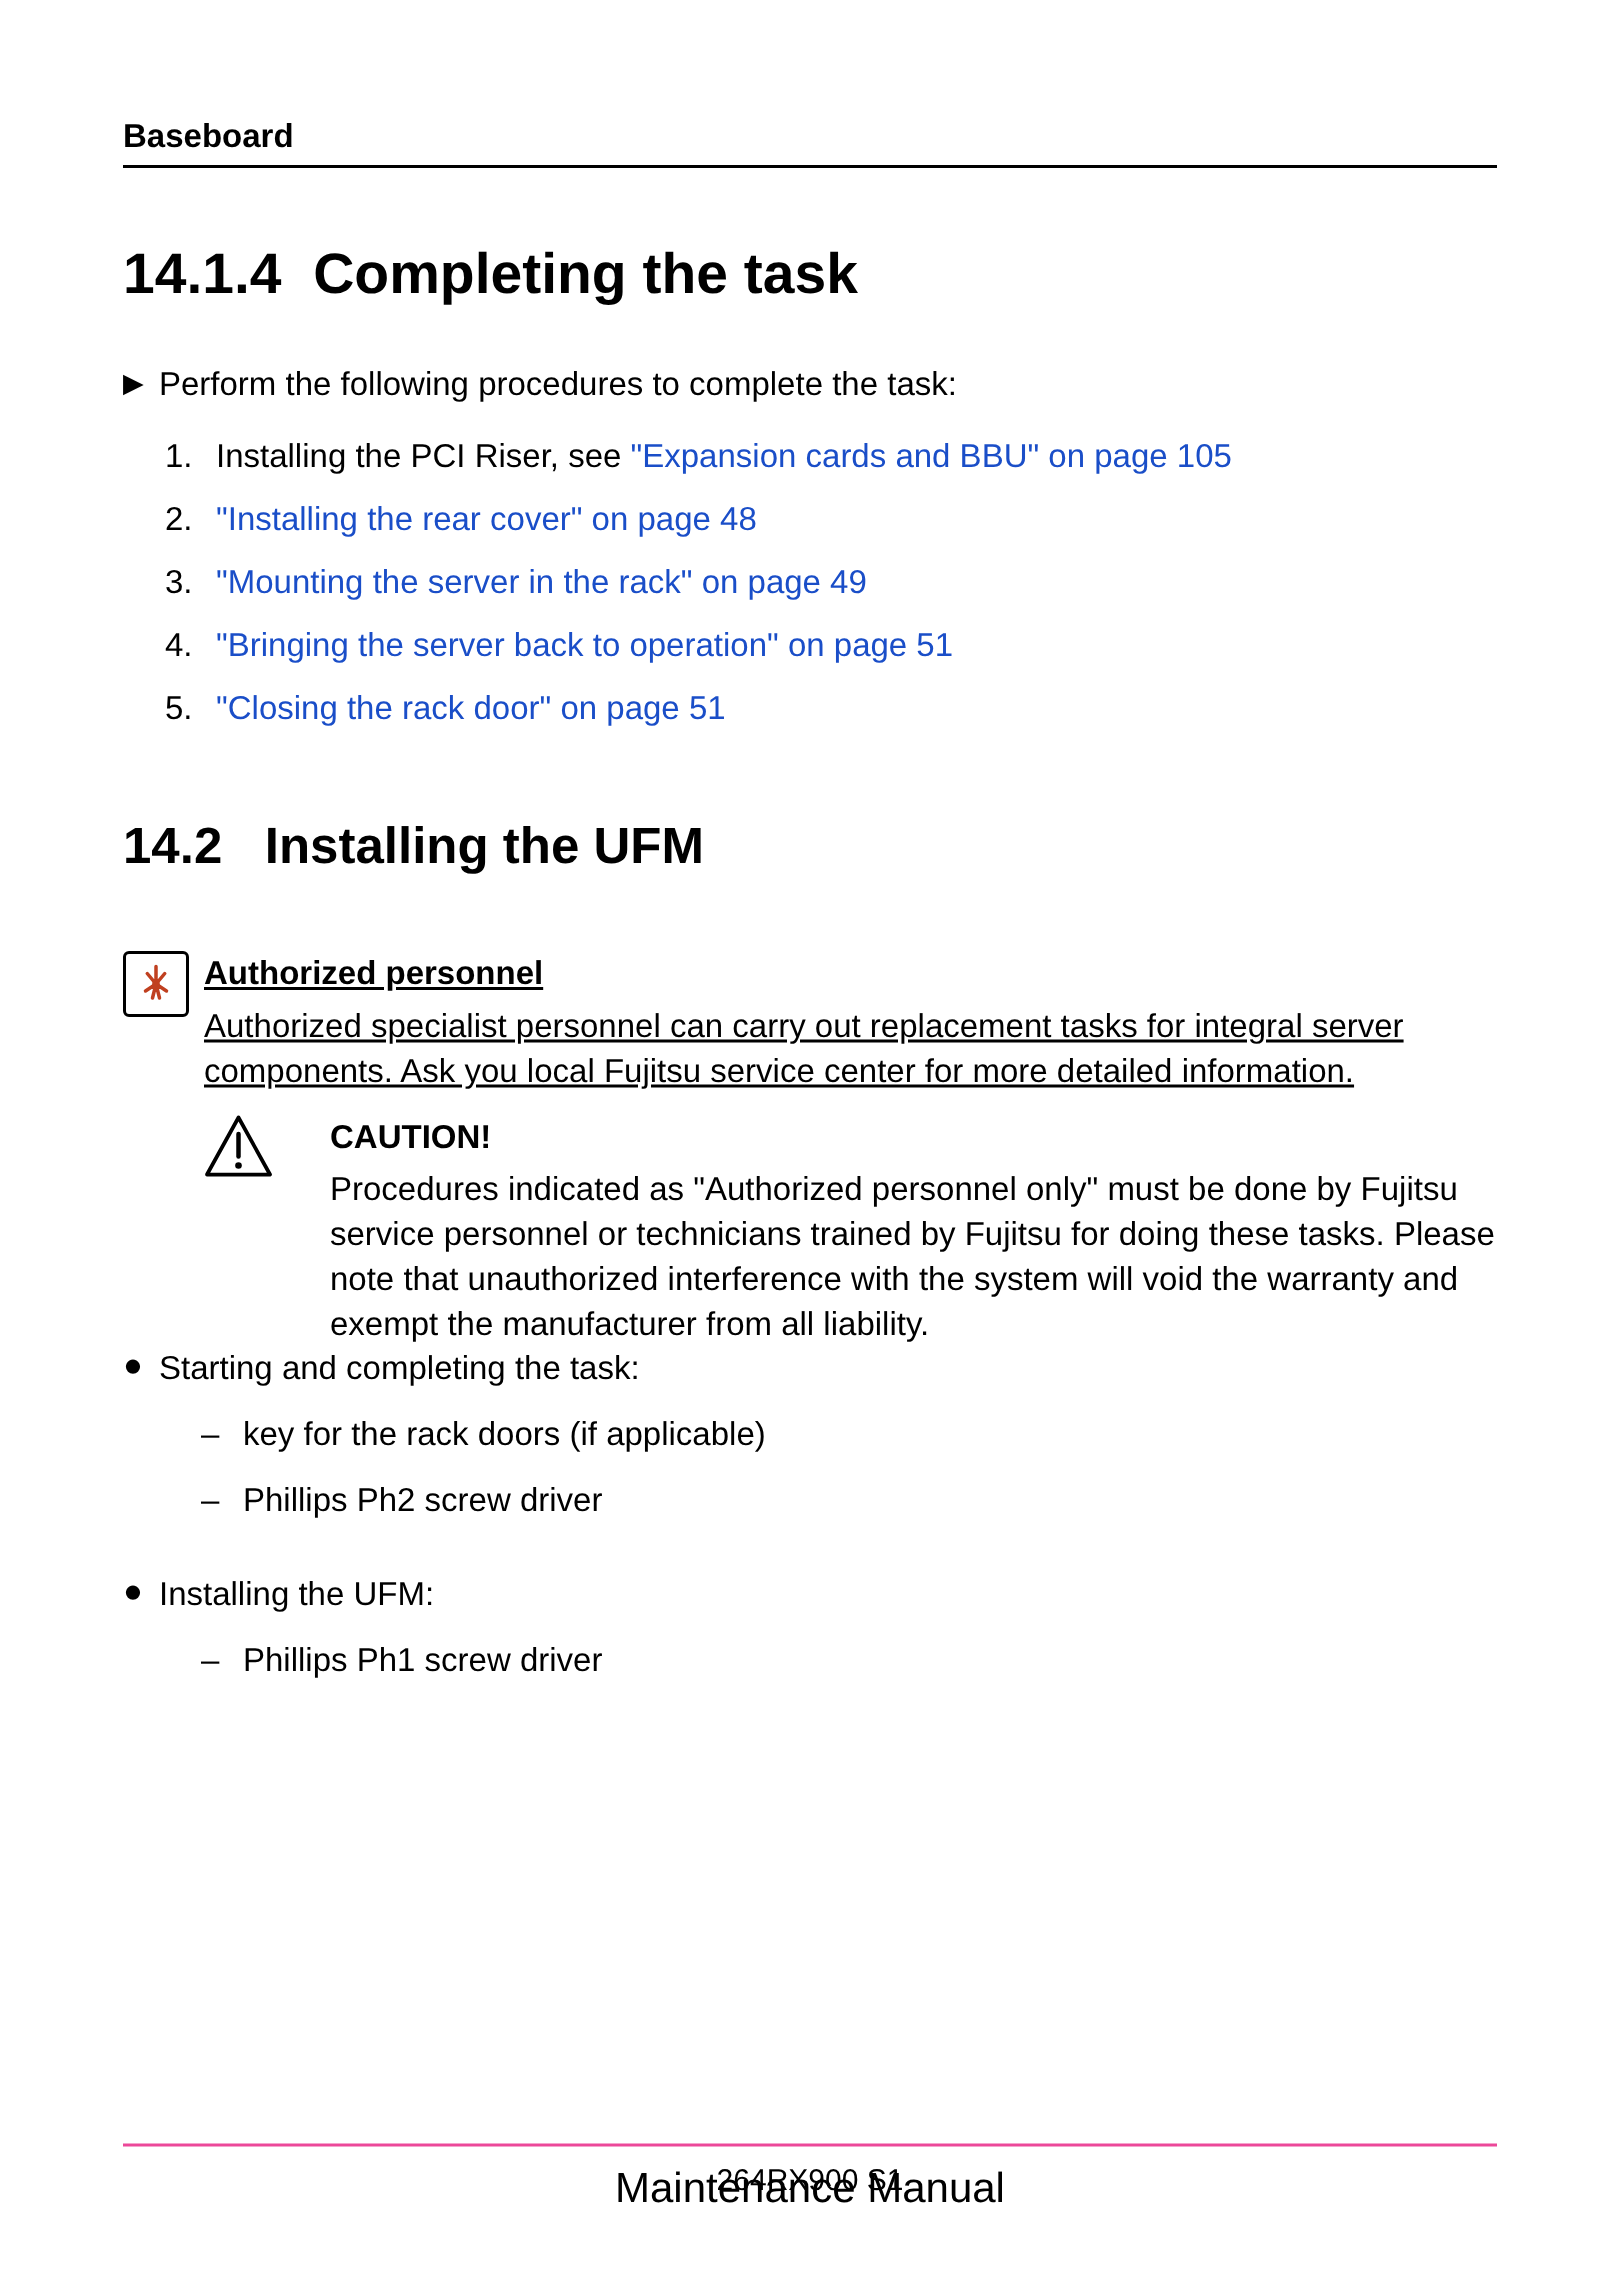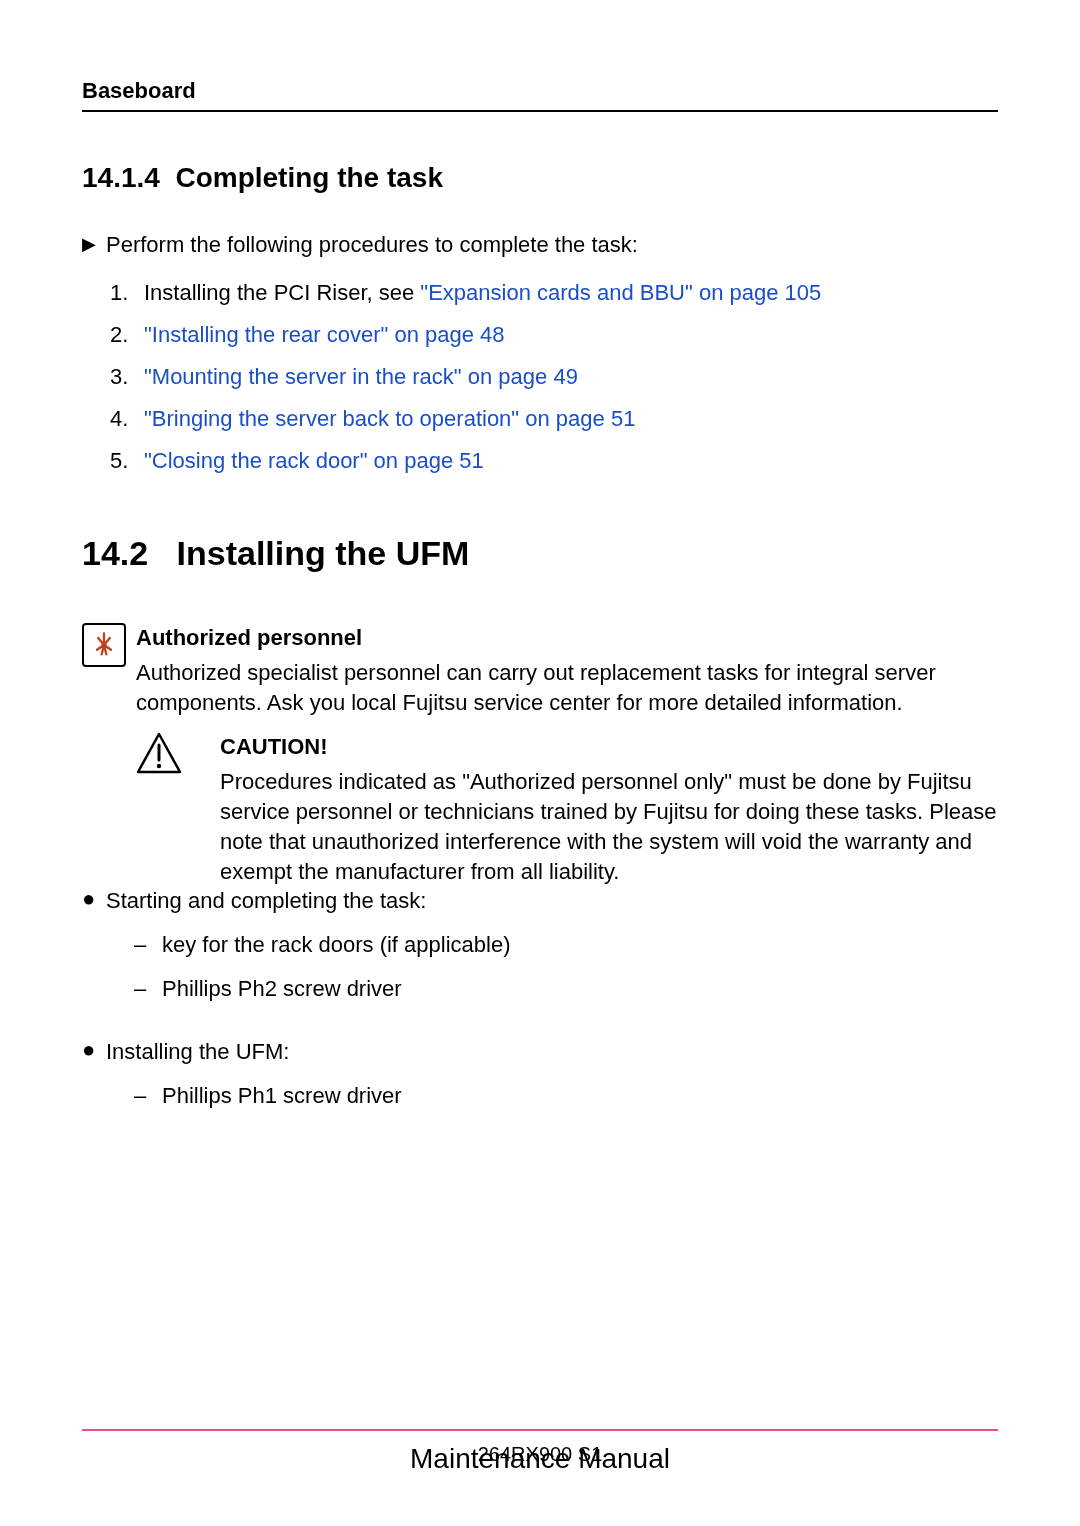--- a/index.html
+++ b/index.html
@@ -20,21 +20,21 @@
   }
   .header {
     font-weight: bold;
     font-size: 22px;
     border-bottom: 2px solid #000;
     padding-bottom: 6px;
     margin-bottom: 50px;
   }
   .h3 {
     font-weight: bold;
-    font-size: 28px;
+    font-size: 38px;
     margin-bottom: 36px;
   }
   .h2 {
     font-weight: bold;
     font-size: 34px;
     margin-top: 60px;
     margin-bottom: 50px;
   }
   .body-text {
     font-size: 22px;
@@ -84,20 +84,21 @@
     width: 28px;
     flex-shrink: 0;
   }
   .link {
     color: #1a4ec8;
   }
   .note-block {
     display: flex;
     align-items: flex-start;
     margin-bottom: 14px;
+    text-decoration: underline;
   }
   .note-icon-cell {
     width: 54px;
     flex-shrink: 0;
   }
   .note-icon {
     width: 44px;
     height: 44px;
     border: 2px solid #000;
     border-radius: 4px;

